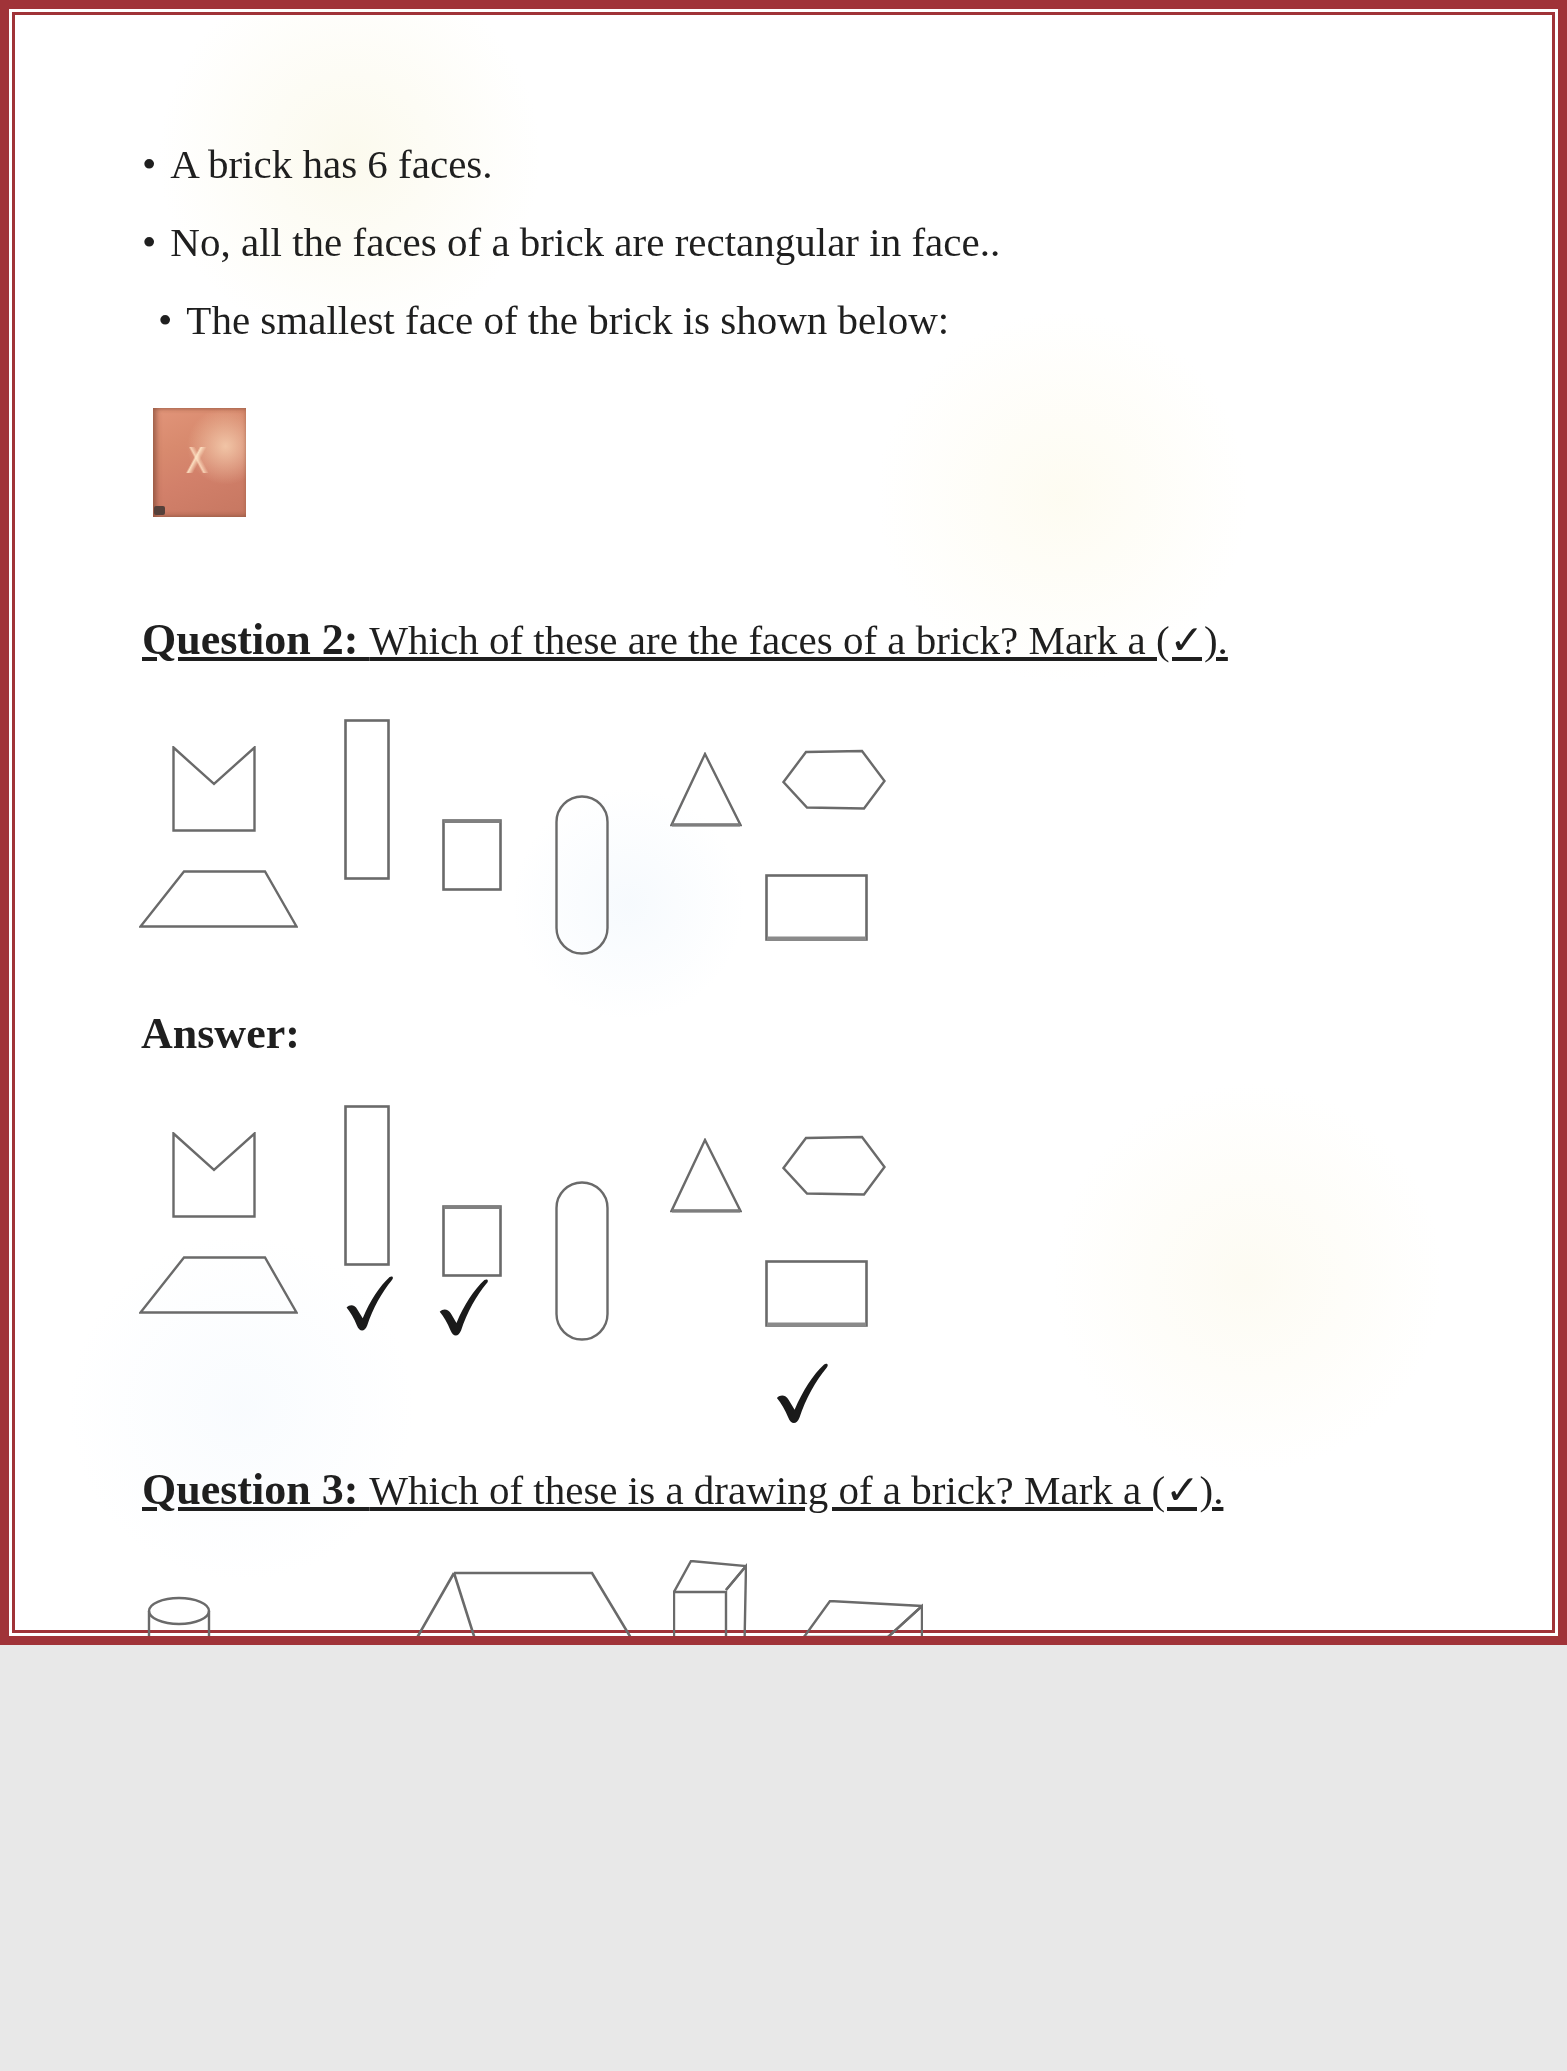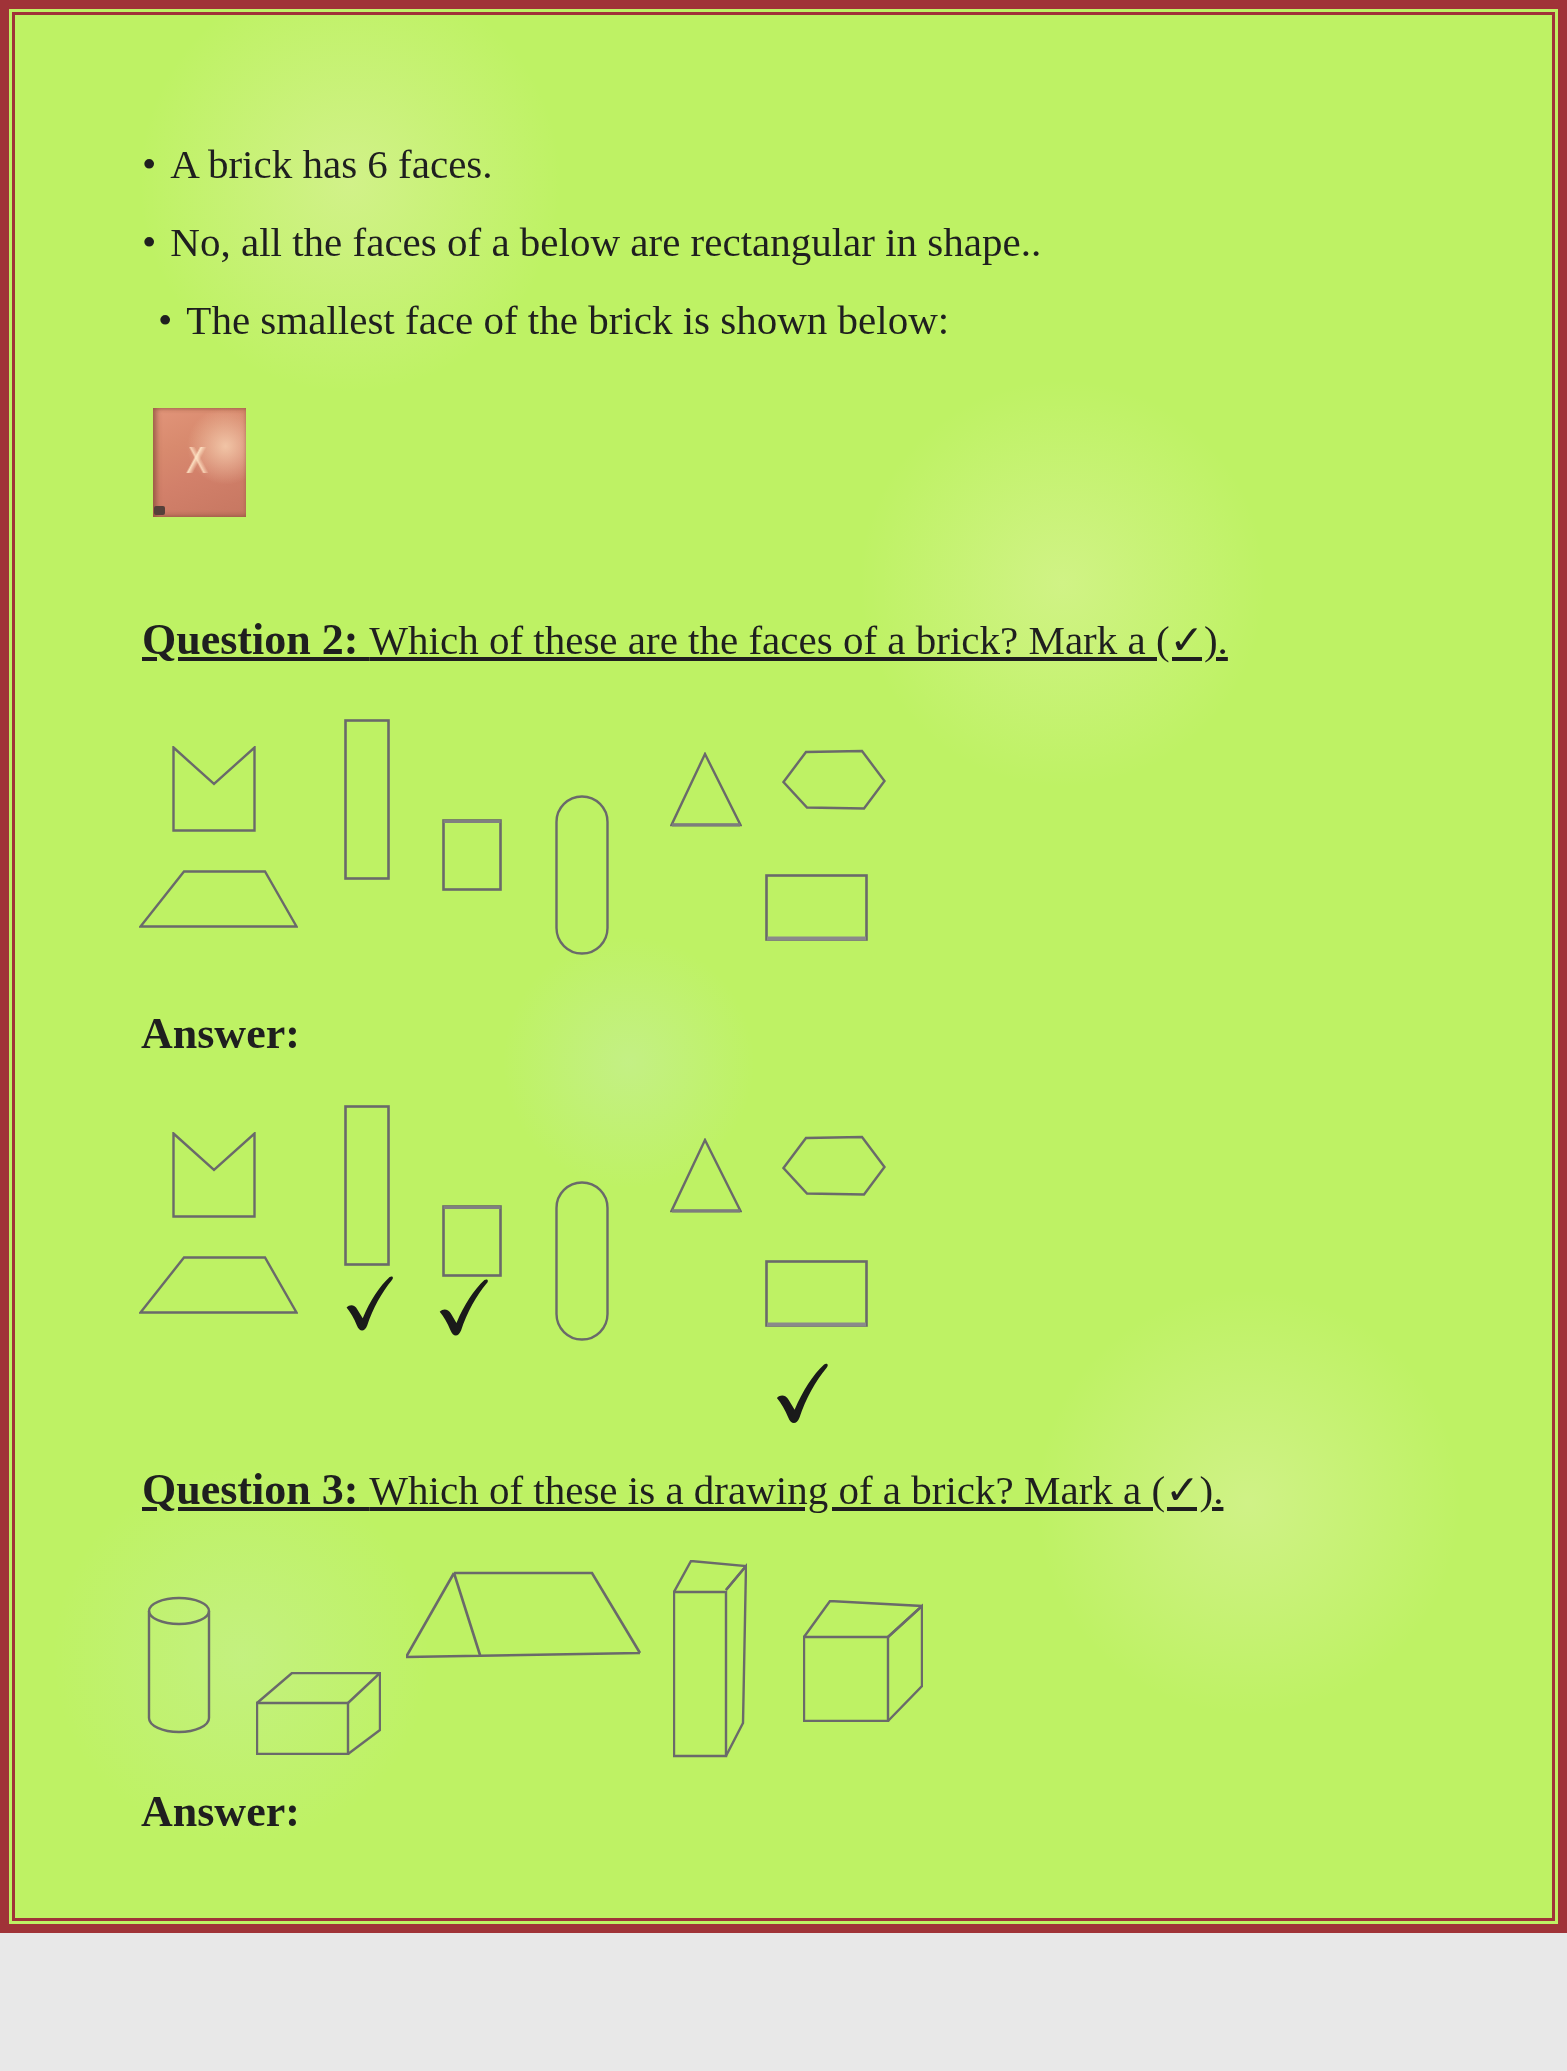--- a/index.html
+++ b/index.html
@@ -1,19 +1,19 @@
 <!DOCTYPE html>
 <html><head>
 <meta charset="utf-8">
 <style>
   html,body{margin:0;padding:0;background:#e8e8e8;}
   .page{
     position:relative;
-    width:1567px;height:1933px;
-    background:#bef264;
+    width:1567px;height:1645px;
+    background:#ffffff;
     box-sizing:border-box;
     border:9px solid #a03338;
     font-family:"Liberation Serif","DejaVu Serif",serif;
     color:#1f1f1f;
     overflow:hidden;
   }
   .frame{
     position:absolute;inset:3px;
     border:3px solid #a03338;
     pointer-events:none;
@@ -113,21 +113,21 @@
 </svg>
 
 <div class="page">
   <div class="texture"></div>
   <div class="frame"></div>
 
   <div class="abs bullet-line" style="left:133px;top:132px;">
     <span class="bullet-dot">•</span><span>A brick has 6 faces.</span>
   </div>
   <div class="abs bullet-line" style="left:133px;top:210px;">
-    <span class="bullet-dot">•</span><span>No, all the faces of a below are rectangular in shape..</span>
+    <span class="bullet-dot">•</span><span>No, all the faces of a brick are rectangular in face..</span>
   </div>
   <div class="abs bullet-line" style="left:149px;top:288px;">
     <span class="bullet-dot">•</span><span>The smallest face of the brick is shown below:</span>
   </div>
 
   <div class="abs brick-photo" style="left:144px;top:399px;width:93px;height:109px;"></div>
 
   <div class="abs heading" style="left:133px;top:606px;">
     <span class="q-label">Question 2: </span><span>Which of these are the faces of a brick? Mark a (✓).</span>
   </div>

